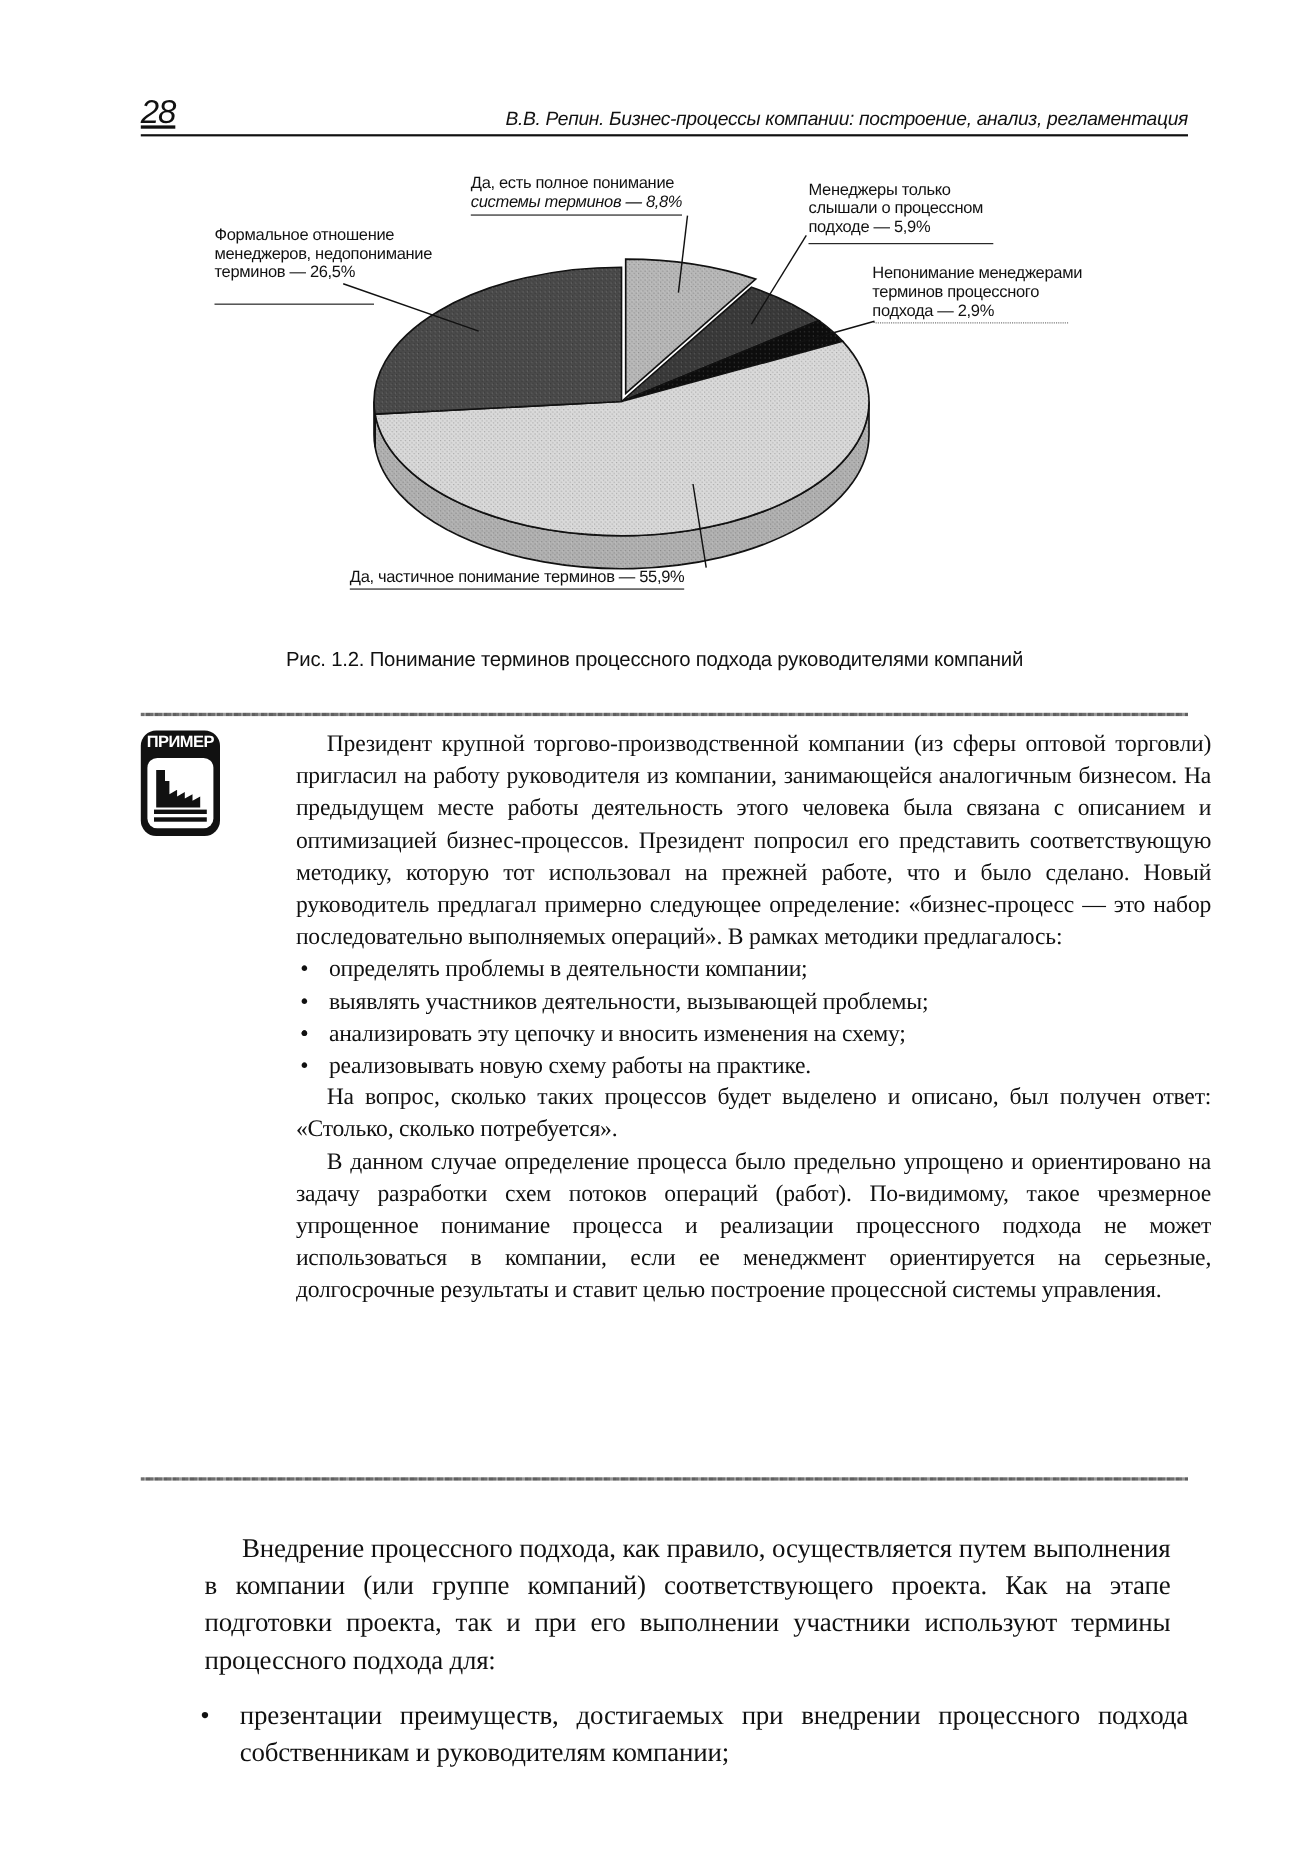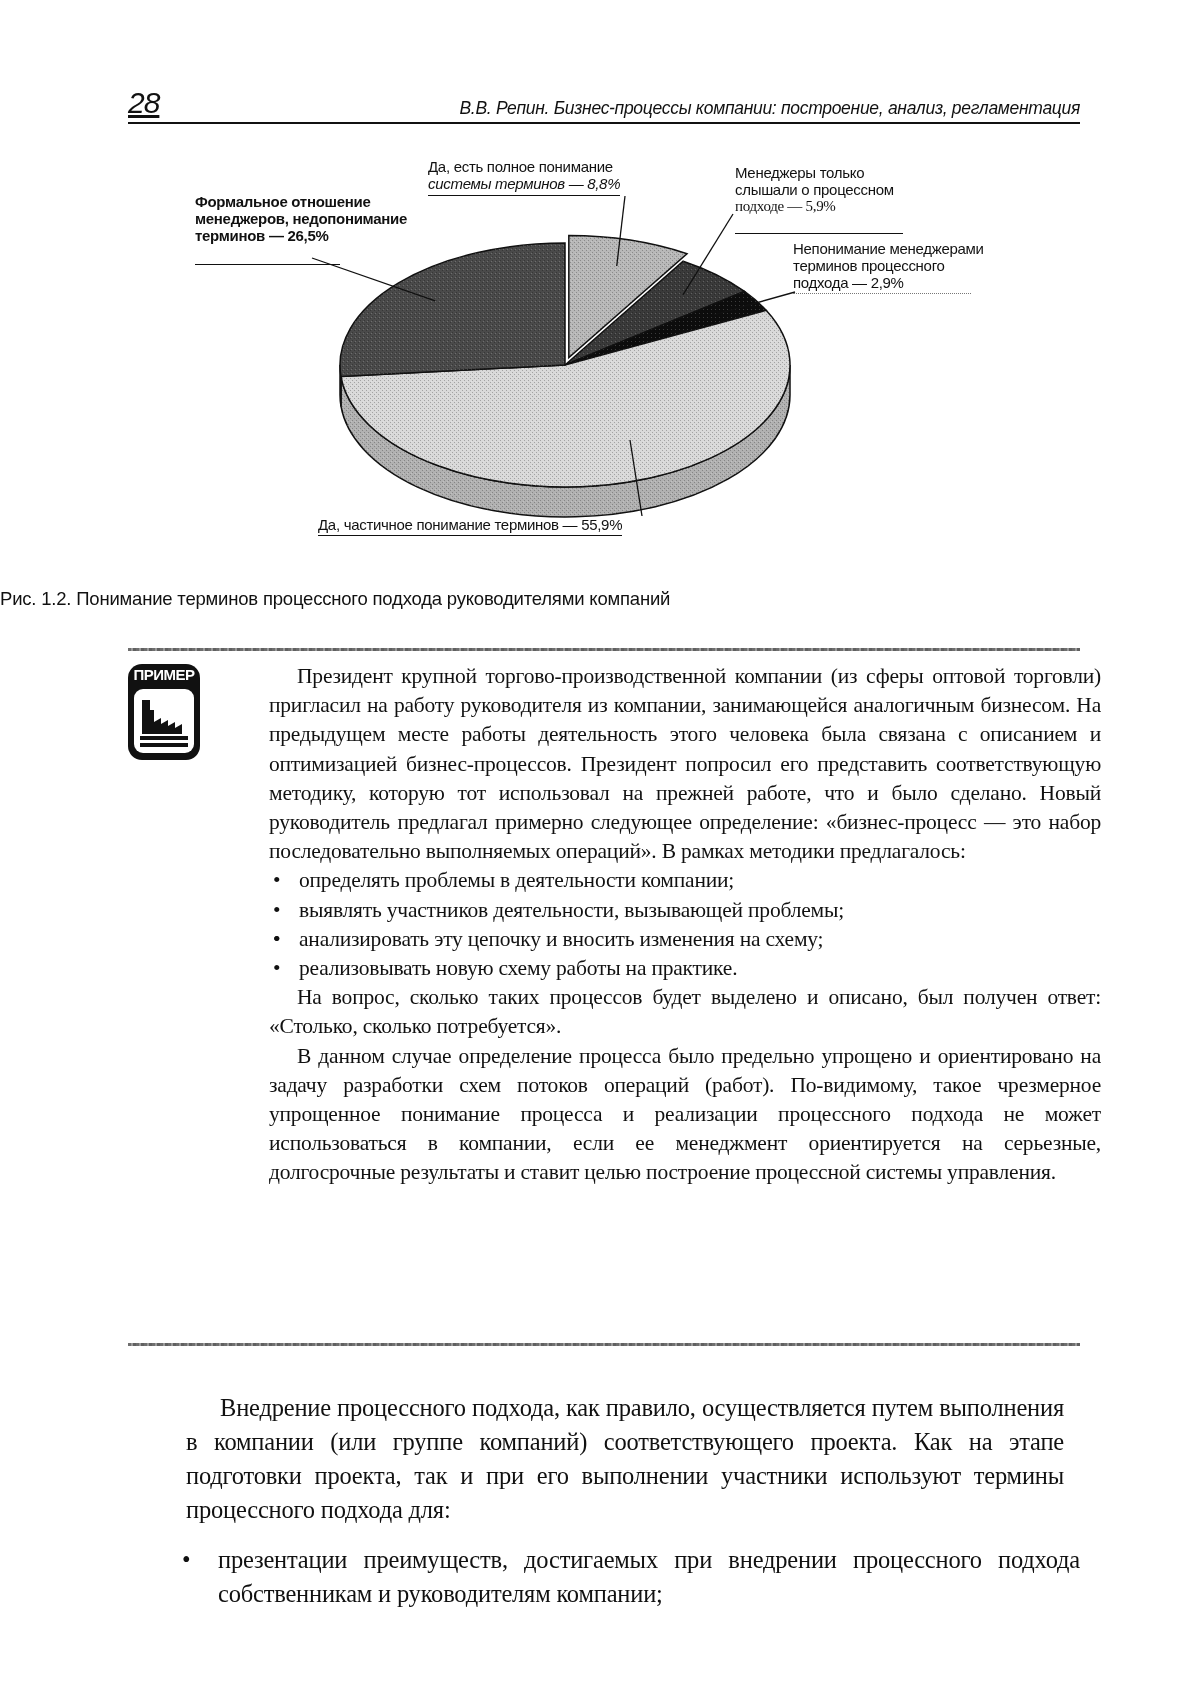--- a/index.html
+++ b/index.html
@@ -10,21 +10,21 @@
   
   #header { position: absolute; left: 128px; top: 88px; width: 952px; height: 34px; border-bottom: 2px solid #111; }
   #page-number { position: absolute; left: 0; bottom: 2px; font-size: 30px; font-style: italic; text-decoration: underline; letter-spacing: -1px; }
   #running-title { position: absolute; right: 0; bottom: 3px; font-size: 17.5px; font-style: italic; letter-spacing: -0.3px; }
 
   
   #chart { position: absolute; left: 0; top: 140px; width: 1190px; height: 420px; }
   #chart svg { position: absolute; left: 0; top: 0; }
   .lbl { position: absolute; font-size: 15px; line-height: 17px; letter-spacing: -0.3px; white-space: nowrap; }
 
-  #figure-caption { position: absolute; left: 0; width: 1190px; top: 588px; text-align: left; font-size: 18.5px; letter-spacing: -0.2px; }
+  #figure-caption { position: absolute; left: 0; width: 1190px; top: 588px; text-align: center; font-size: 18.5px; letter-spacing: -0.2px; }
 
   
   .sep { position: absolute; left: 128px; width: 952px; height: 3px; background: repeating-linear-gradient(90deg, #555 0 3px, #888 3px 5px, #444 5px 8px); opacity: 0.85; }
 
   
   #example-icon { position: absolute; left: 128px; top: 664px; width: 72px; height: 96px; background: #111; border-radius: 14px; }
   #example-icon-label { position: absolute; left: 0; top: 2px; width: 72px; text-align: center; color: #fff; font-size: 15px; font-weight: bold; letter-spacing: -0.5px; }
   #example-icon svg { position: absolute; left: 5px; top: 24px; }
 
   
@@ -86,28 +86,28 @@
       </g>
   </svg>
 
   <div class="lbl sans" style="left:428px; top:18px; border-bottom:1.5px solid #111; padding-bottom:3px;">
     <div>Да, есть полное понимание</div>
     <div class="it" style="font-style:italic;">системы терминов — 8,8%</div>
   </div>
   <div class="lbl sans" style="left:735px; top:24px;">
     <div>Менеджеры только</div>
     <div>слышали о процессном</div>
-    <div style="border-bottom:1.5px solid #111; padding-bottom:18px; width:168px;font-family:Liberation Serif, serif;">подходе — 5,9%</div>
+    <div style="border-bottom:1.5px solid #111; padding-bottom:6px; width:168px;">подходе — 5,9%</div>
   </div>
   <div class="lbl sans" style="left:793px; top:100px;">
     <div>Непонимание менеджерами</div>
     <div>терминов процессного</div>
     <div style="border-bottom:1px dotted #777; padding-bottom:2px; width:178px;">подхода — 2,9%</div>
   </div>
-  <div class="lbl sans" style="left:195px; top:53px;font-weight:bold;">
+  <div class="lbl sans" style="left:195px; top:65px;">
     <div>Формальное отношение</div>
     <div>менеджеров, недопонимание</div>
     <div style="border-bottom:1.5px solid #111; padding-bottom:20px; width:145px;">терминов — 26,5%</div>
   </div>
   <div class="lbl sans" style="left:318px; top:376px; border-bottom:1.5px solid #111; padding-bottom:2px;">
     <div>Да, частичное понимание терминов — 55,9%</div>
   </div>
 </div>
 
 <div id="figure-caption" class="sans">Рис. 1.2. Понимание терминов процессного подхода руководителями компаний</div>

